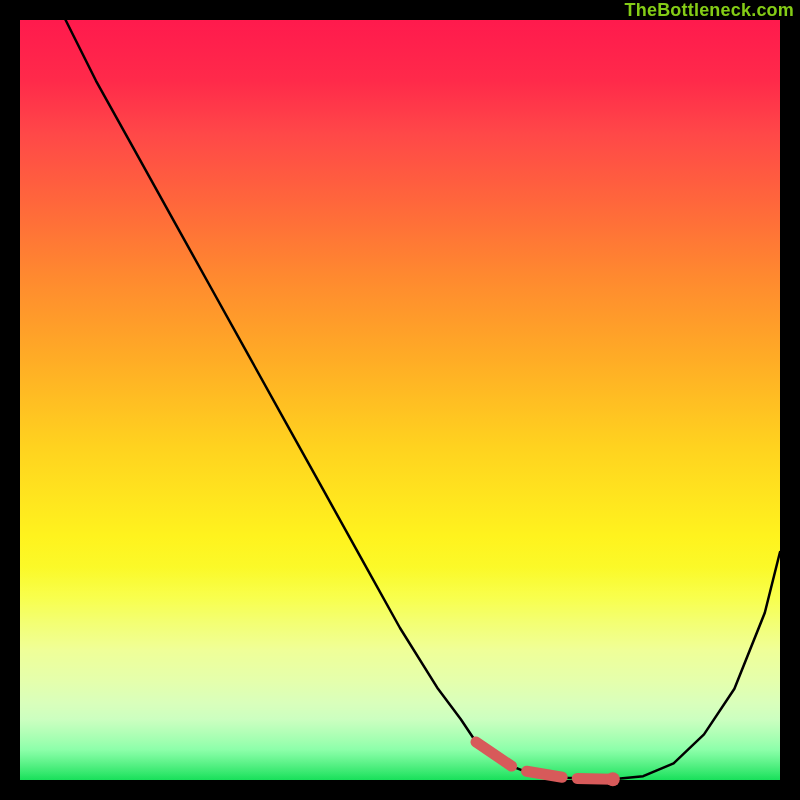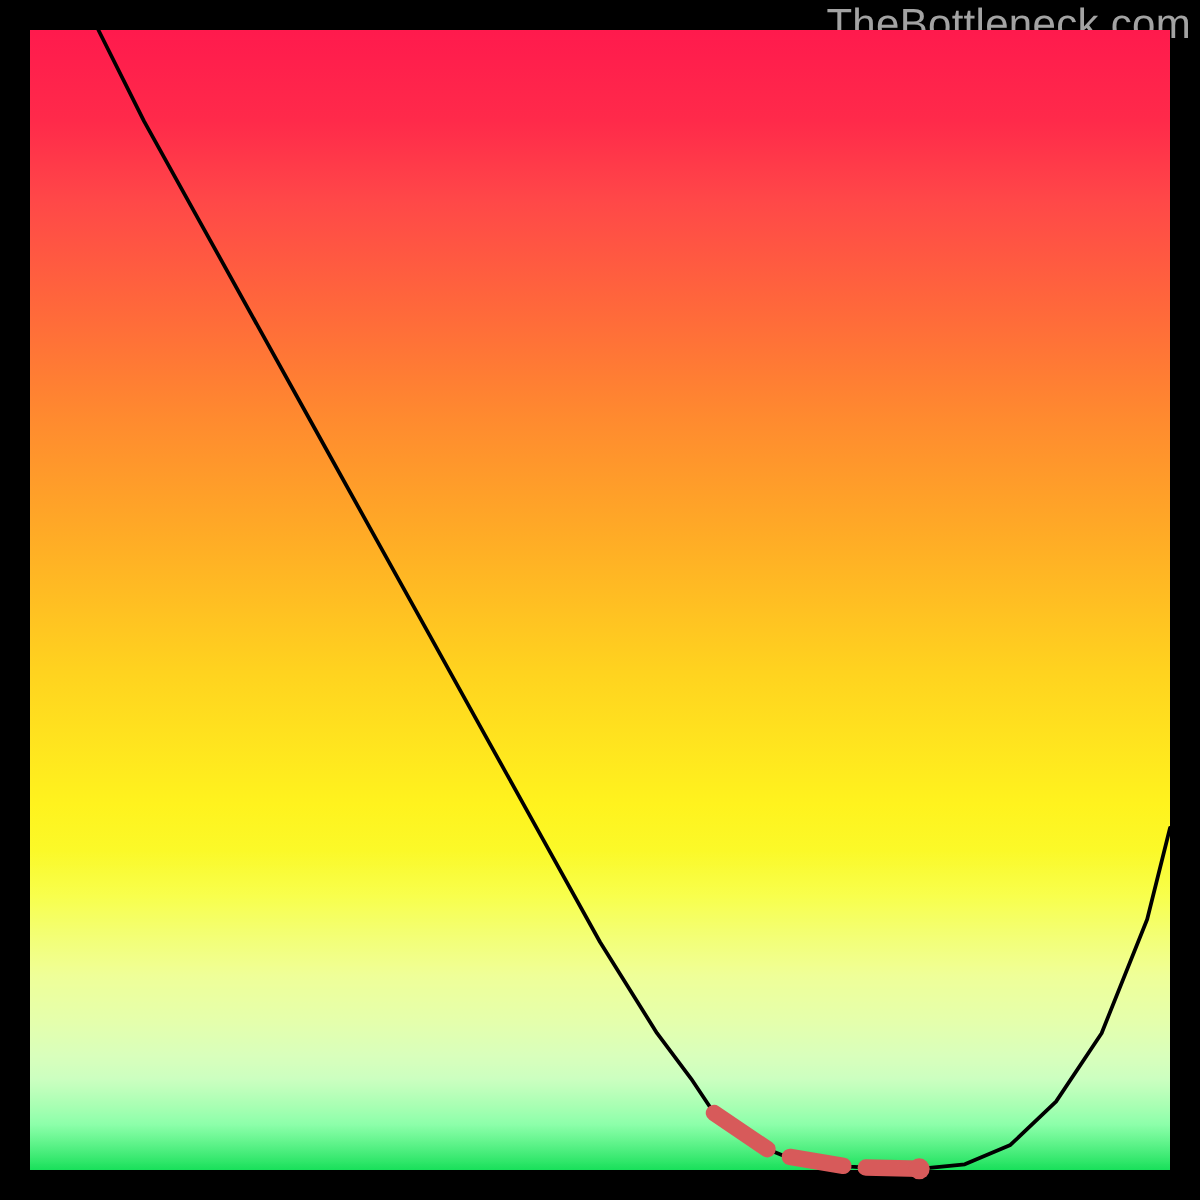--- a/index.html
+++ b/index.html
@@ -51,23 +51,23 @@
       rgba(255,255,255,0.35) 83%,
       rgba(255,255,255,0.35) 90%,
       rgba(255,255,255,0) 100%);
     mix-blend-mode: screen;
     pointer-events: none;
   }
   .watermark {
     position: absolute;
     top: 0;
     right: 6px;
-    font-size: 28px;
-    font-weight: 400;
-    color: #a3a3a3;
+    font-size: 18px;
+    font-weight: 700;
+    color: #84cc16;
     letter-spacing: 0.2px;
     user-select: none;
   }
   svg.curve {
     position: absolute;
     left: 0;
     top: 0;
     width: 760px;
     height: 760px;
     overflow: visible;

